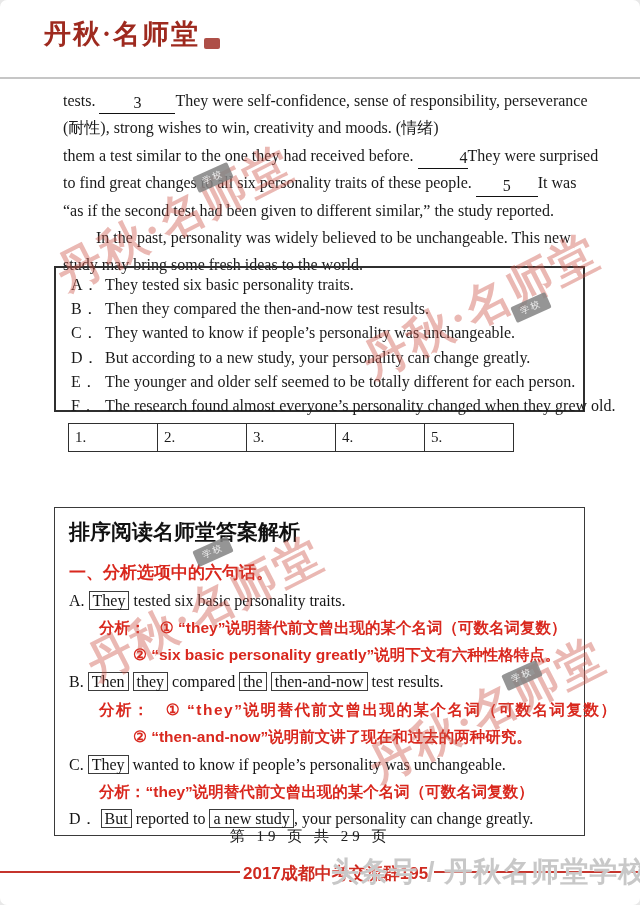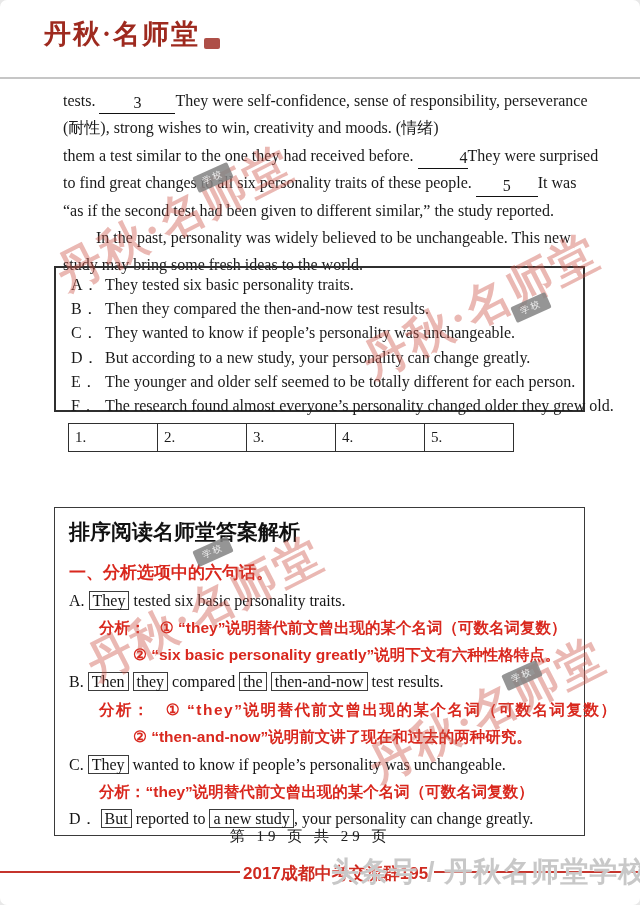--- a/index.html
+++ b/index.html
@@ -139,21 +139,21 @@
     <div class="opt">
       <span class="opt-label">D．</span>
       <span>But according to a new study, your personality can change greatly.</span>
     </div>
     <div class="opt">
       <span class="opt-label">E．</span>
       <span>The younger and older self seemed to be totally different for each person.</span>
     </div>
     <div class="opt">
       <span class="opt-label">F．</span>
-      <span>The research found almost everyone’s personality changed older they grew old.</span>
+      <span>The research found almost everyone’s personality changed when they grew old.</span>
     </div>
   </div>
 
   <table class="answer-table">
     <tbody>
         <tr>
       <td>1.</td>
       <td>2.</td>
       <td>3.</td>
       <td>4.</td>

